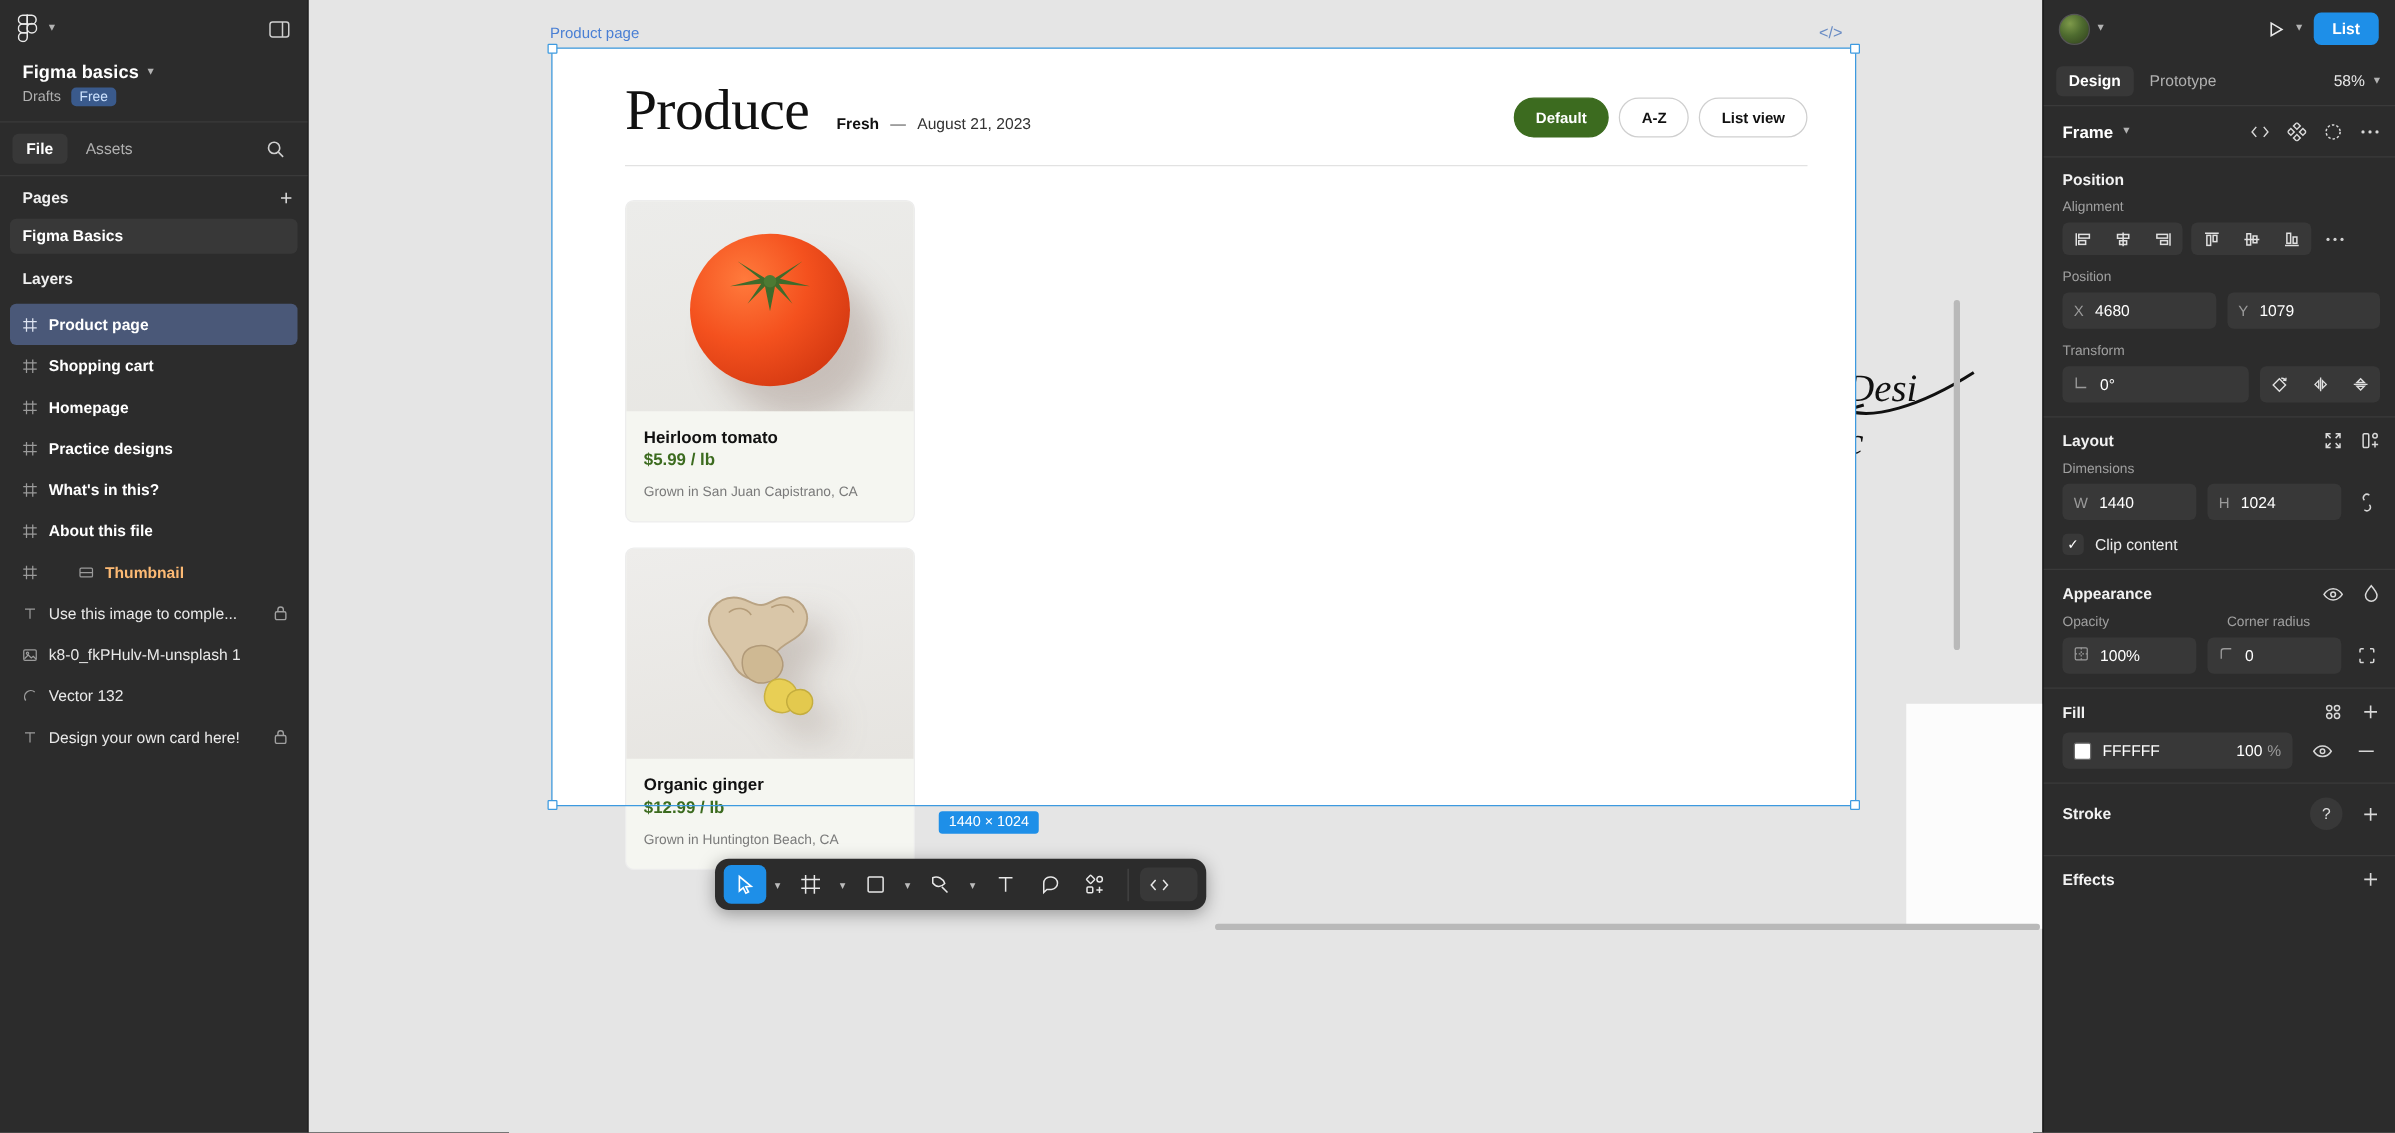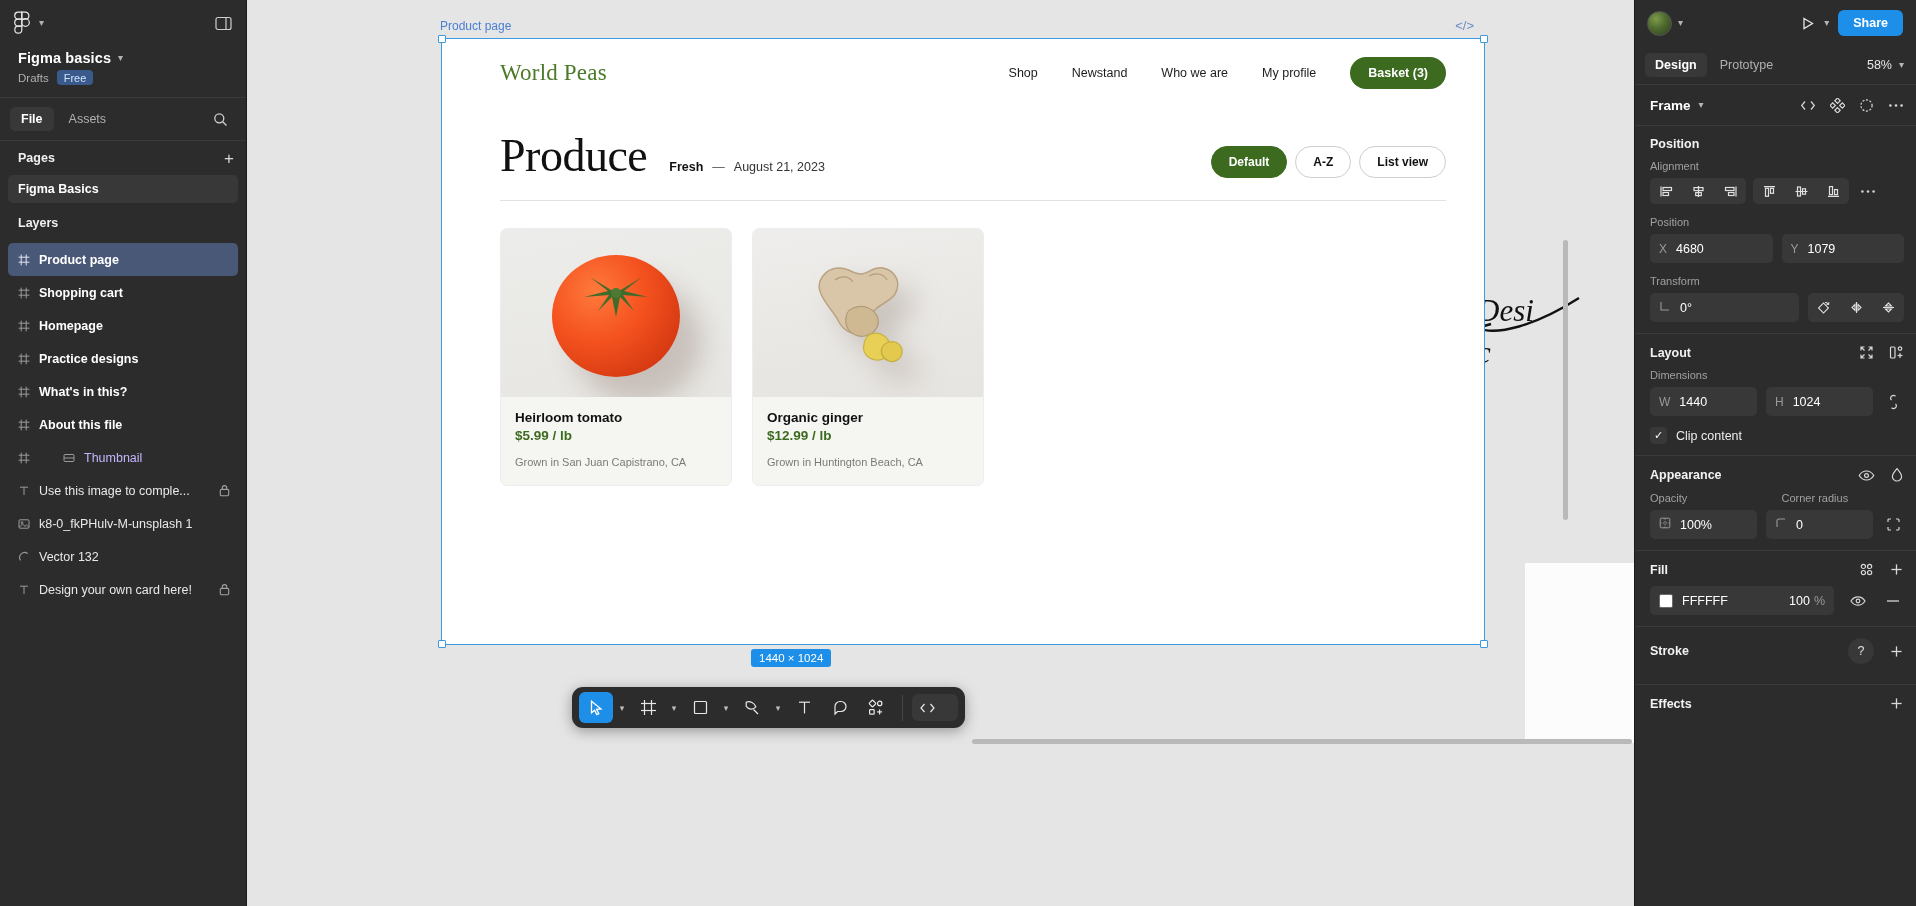--- a/index.html
+++ b/index.html
@@ -71,21 +71,21 @@
     height: 33px; display: flex; align-items: center; gap: 8px;
     margin: 0 8px; padding: 0 8px; border-radius: 5px;
     font-size: 12.5px; color: #e9e9e9; cursor: pointer;
   }
   .layer-row.selected { background: #4a5878; }
   .layer-row .lbl { font-weight: 700; white-space: nowrap; overflow: hidden; text-overflow: ellipsis; }
   .layer-row.kind-frame .lbl { color: #ffffff; }
   .layer-row.kind-text .lbl,
   .layer-row.kind-image .lbl,
   .layer-row.kind-vector .lbl { font-weight: 400; color: #e9e9e9; }
-  .layer-row.kind-component .lbl { color: #c4b5fd; font-weight: 400; }
+  .layer-row.kind-component .lbl { color: #fdba74; font-weight: 700; }
   .licon { width: 15px; flex: 0 0 15px; display: flex; align-items: center; justify-content: center; color: #9b9b9b; }
   .layer-row.selected .licon { color: #dfe5f2; }
   .lock { margin-left: auto; color: #a0a0a0; display:flex; }
   .indent { width: 14px; flex: 0 0 14px; }
 
   
   #canvas {
     position: absolute; left: 247px; top: 0;
     width: 1387px; height: 906px;
     background: #e5e5e5; overflow: hidden;
@@ -141,21 +141,21 @@
   .head-meta .date { color: #333333; }
   .pills { display: flex; align-items: center; gap: 8px; padding-bottom: 4px; }
   .pill {
     font-size: 12px; font-weight: 700; padding: 8px 17px;
     border-radius: 20px; border: 1px solid #cfcfcf;
     color: #111111; background: #ffffff; cursor: pointer; text-align: right;
   }
   .pill.active { background: #3c6b1f; color: #ffffff; border-color: #3c6b1f; }
   .head-rule { height: 1px; background: #e2e2e2; margin: 18px 0 0 0; }
 
-  .cards { display: flex; gap: 20px; padding: 27px 0 0 58px; }
+  .cards { display: flex; gap: 20px; padding: 27px 0 0 58px; flex-direction: column; }
   .card {
     width: 232px; border-radius: 7px; overflow: hidden;
     background: #f5f6f1; border: 1px solid #ededed;
   }
   .card-img {
     height: 168px; position: relative; overflow: hidden;
   }
   .card-img.tomato { background: linear-gradient(170deg,#ececea 0%, #e7e6e2 100%); }
   .card-img.ginger { background: linear-gradient(170deg,#eeedeb 0%, #e6e4e0 100%); }
   .tomato-body {
@@ -532,30 +532,20 @@
     <path d="M2 32 l 14 -4 M2 32 l 6 12" stroke="#111" stroke-width="2.4" fill="none"></path>
   </svg>
   <div id="white-block"></div>
 
   <div id="frame">
     <div class="handle h-tl"></div>
     <div class="handle h-tr"></div>
     <div class="handle h-bl"></div>
     <div class="handle h-br"></div>
 
-    <div class="site-nav">
-      <div class="brand">World Peas</div>
-      <div class="nav-right">
-        <span class="nav-link">Shop</span>
-        <span class="nav-link">Newstand</span>
-        <span class="nav-link">Who we are</span>
-        <span class="nav-link">My profile</span>
-        <span class="basket-btn">Basket (3)</span>
-      </div>
-    </div>
 
     <div class="site-head">
       <div class="head-row">
         <div class="head-left">
           <span class="produce-title">Produce</span>
           <span class="head-meta">
             <span class="fresh">Fresh</span>
             <span class="dash">—</span>
             <span class="date">August 21, 2023</span>
           </span>
@@ -687,21 +677,21 @@
       <div class="avatar"></div>
       <span class="chev">▾</span>
     </div>
     <div class="rp-top-right">
       <span class="play-btn">
         <svg width="15" height="15" viewBox="0 0 15 15" fill="none" stroke="#e8e8e8" stroke-width="1.3">
           <polygon points="4,2.5 12.5,7.5 4,12.5"></polygon>
         </svg>
       </span>
       <span class="chev">▾</span>
-      <span class="share-btn">Share</span>
+      <span class="share-btn">List</span>
     </div>
   </div>
 
   <div class="rp-tabs">
     <div class="rp-tabgroup">
       <div class="rp-tab active">Design</div>
       <div class="rp-tab">Prototype</div>
     </div>
     <div class="zoom-box">
       <span>58%</span>

